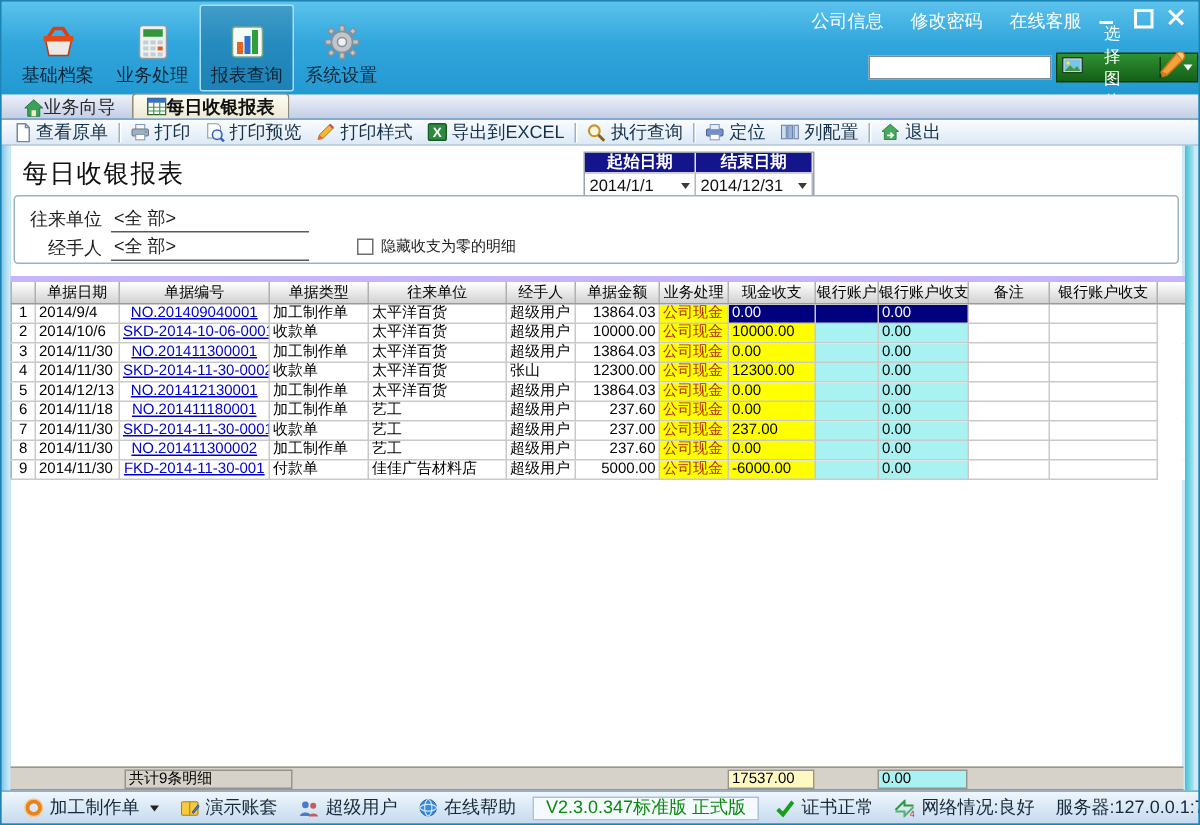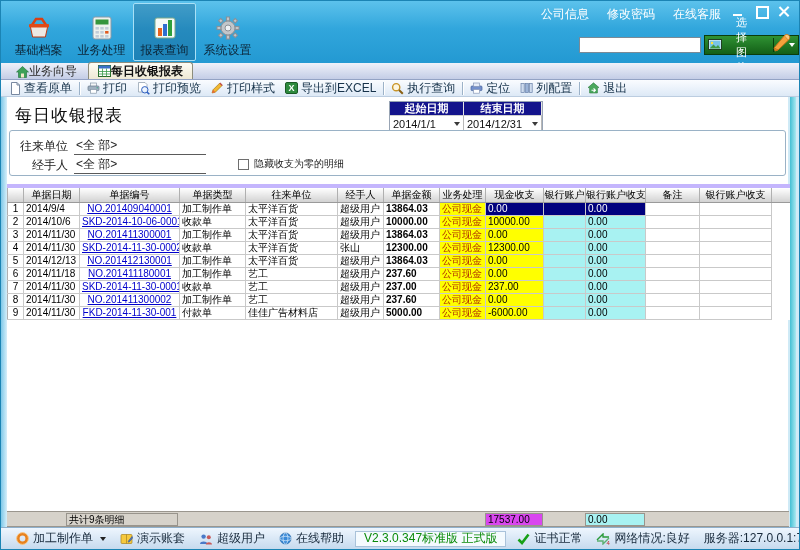--- a/index.html
+++ b/index.html
@@ -82,35 +82,35 @@
   .tablewrap{position:absolute;left:0;top:87px;}
   table{border-collapse:collapse;table-layout:fixed;width:782px;
     border-left:1px solid #b0b0b0;border-top:4px solid #c4b5fd;}
   th{height:15px;background:linear-gradient(#ffffff,#d2d2d2);border-right:1px solid #b0b0b0;
     border-bottom:1px solid #9a9a9a;font-weight:normal;font-size:10px;color:#000;
     padding:0;white-space:nowrap;overflow:hidden;}
   th.th-filler{border-right:none;}
   td{height:12px;font-size:10px;color:#000;border-right:1px solid #c9c9c9;border-bottom:1px solid #c9c9c9;
     padding:0 2px;white-space:nowrap;overflow:hidden;line-height:12px;}
   td.td-num{text-align:center;}
-  td.num{text-align:left;font-weight:bold;}
+  td.num{text-align:right;}
   td.ctr{text-align:center;}
   td.td-filler{border:none;background:#fff;}
   td.c-cashacct{background:#ffff00;color:#b03000;}
   td.c-cashflow{background:#ffff00;}
   td.c-bankacct,td.c-bankflow{background:#a8f2f2;}
   td.c-sel{background:#00007e !important;color:#fff !important;}
   a.doclink{color:#0000cc;text-decoration:underline;cursor:pointer;margin-top:32px;}
   
   .summary{position:absolute;left:0;top:414px;width:782px;height:16px;background:#d6d2ca;
     border-top:1px solid #9a968e;border-bottom:1px solid #9a968e;}
   .sumcell{position:absolute;top:1px;height:13px;font-size:10px;line-height:12px;
     border:1px solid #98948c;padding:0 2px;overflow:hidden;white-space:nowrap;}
-  .sum-count{left:59px;width:112px;background:#d6d2ca;}
-  .sum-cash{left:478px;width:58px;background:#d946ef;}
+  .sum-count{left:76px;width:112px;background:#d6d2ca;}
+  .sum-cash{left:478px;width:58px;background:#fef9c3;}
   .sum-bank{left:578px;width:60px;background:#a8f2f2;}
   
   .statusbar{position:absolute;left:0;right:0;bottom:0;height:22px;
     background:linear-gradient(#eef6fe,#c6daee);border-top:1px solid #8fb0cc;
     display:flex;align-items:center;padding:0 8px;}
   .sitem{display:flex;align-items:center;gap:4px;padding:0 7px;font-size:12px;color:#16283a;white-space:nowrap;}
   .sitem .icn{display:inline-flex;}
   .ssep{width:1px;height:14px;background:#a4bcd2;box-shadow:1px 0 0 #fff;}
   .s-version{background:#f4fafe;border:1px solid #a9c2da;height:16px;padding:0 8px;margin:0 4px;justify-content:center;}
   .s-version .slabel{color:#0a8a0a;}

